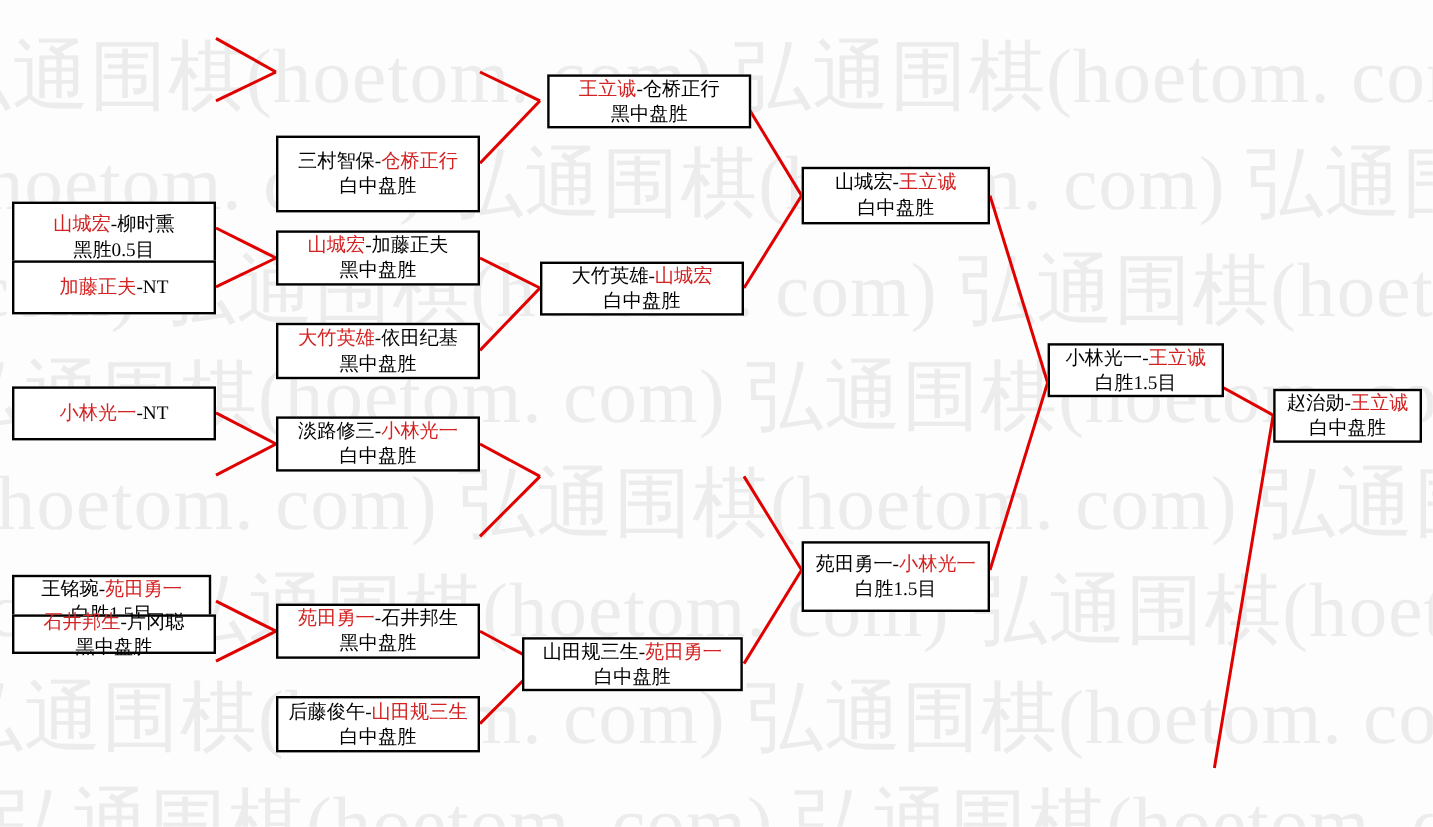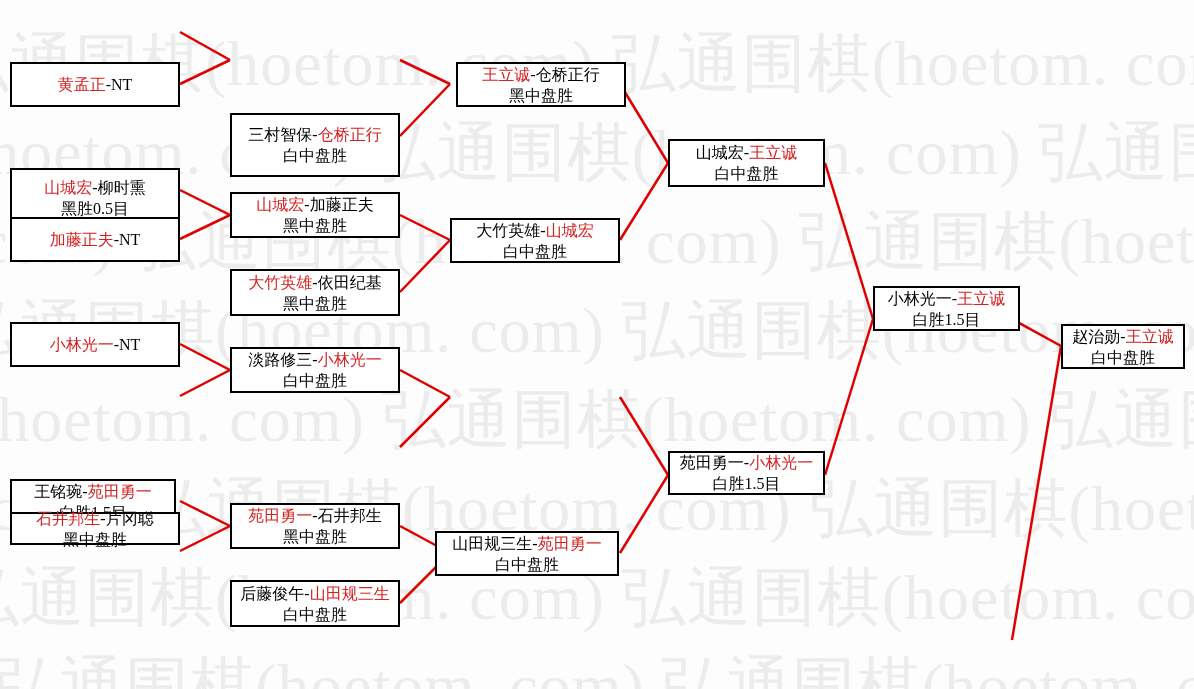--- a/index.html
+++ b/index.html
@@ -76,24 +76,20 @@
     <line x1="620" y1="84" x2="668" y2="163"></line>
     <line x1="620" y1="240" x2="668" y2="163"></line>
     <line x1="620" y1="397" x2="668" y2="475"></line>
     <line x1="620" y1="553" x2="668" y2="475"></line>
     <line x1="825" y1="163" x2="873" y2="319"></line>
     <line x1="825" y1="475" x2="873" y2="319"></line>
     <line x1="1012" y1="319" x2="1061" y2="346"></line>
     <line x1="1012" y1="640" x2="1061" y2="346"></line>
   </svg>
 
-  <div class="box" style="left:10px;top:62px;width:170px;height:45px">
-    <div class="l1"><span></span><span class="red">黄孟正</span><span>-NT</span></div>
-
-  </div>
   <div class="box" style="left:10px;top:168px;width:170px;height:60px">
     <div class="l1"><span></span><span class="red">山城宏</span><span>-柳时熏</span></div>
     <div class="l2">黑胜0.5目</div>
   </div>
   <div class="box" style="left:10px;top:322px;width:170px;height:45px">
     <div class="l1"><span></span><span class="red">小林光一</span><span>-NT</span></div>
 
   </div>
   <div class="box" style="left:10px;top:217px;width:170px;height:45px">
     <div class="l1"><span></span><span class="red">加藤正夫</span><span>-NT</span></div>
@@ -143,21 +139,21 @@
   </div>
   <div class="box" style="left:435px;top:531px;width:184px;height:45px">
     <div class="l1"><span>山田规三生-</span><span class="red">苑田勇一</span><span></span></div>
     <div class="l2">白中盘胜</div>
   </div>
 
   <div class="box" style="left:668px;top:139px;width:157px;height:48px">
     <div class="l1"><span>山城宏-</span><span class="red">王立诚</span><span></span></div>
     <div class="l2">白中盘胜</div>
   </div>
-  <div class="box" style="left:668px;top:451px;width:157px;height:44px">
+  <div class="box" style="left:668px;top:451px;width:157px;height:59px">
     <div class="l1"><span>苑田勇一-</span><span class="red">小林光一</span><span></span></div>
     <div class="l2">白胜1.5目</div>
   </div>
 
   <div class="box" style="left:873px;top:286px;width:147px;height:45px">
     <div class="l1"><span>小林光一-</span><span class="red">王立诚</span><span></span></div>
     <div class="l2">白胜1.5目</div>
   </div>
 
   <div class="box" style="left:1061px;top:324px;width:124px;height:45px">

